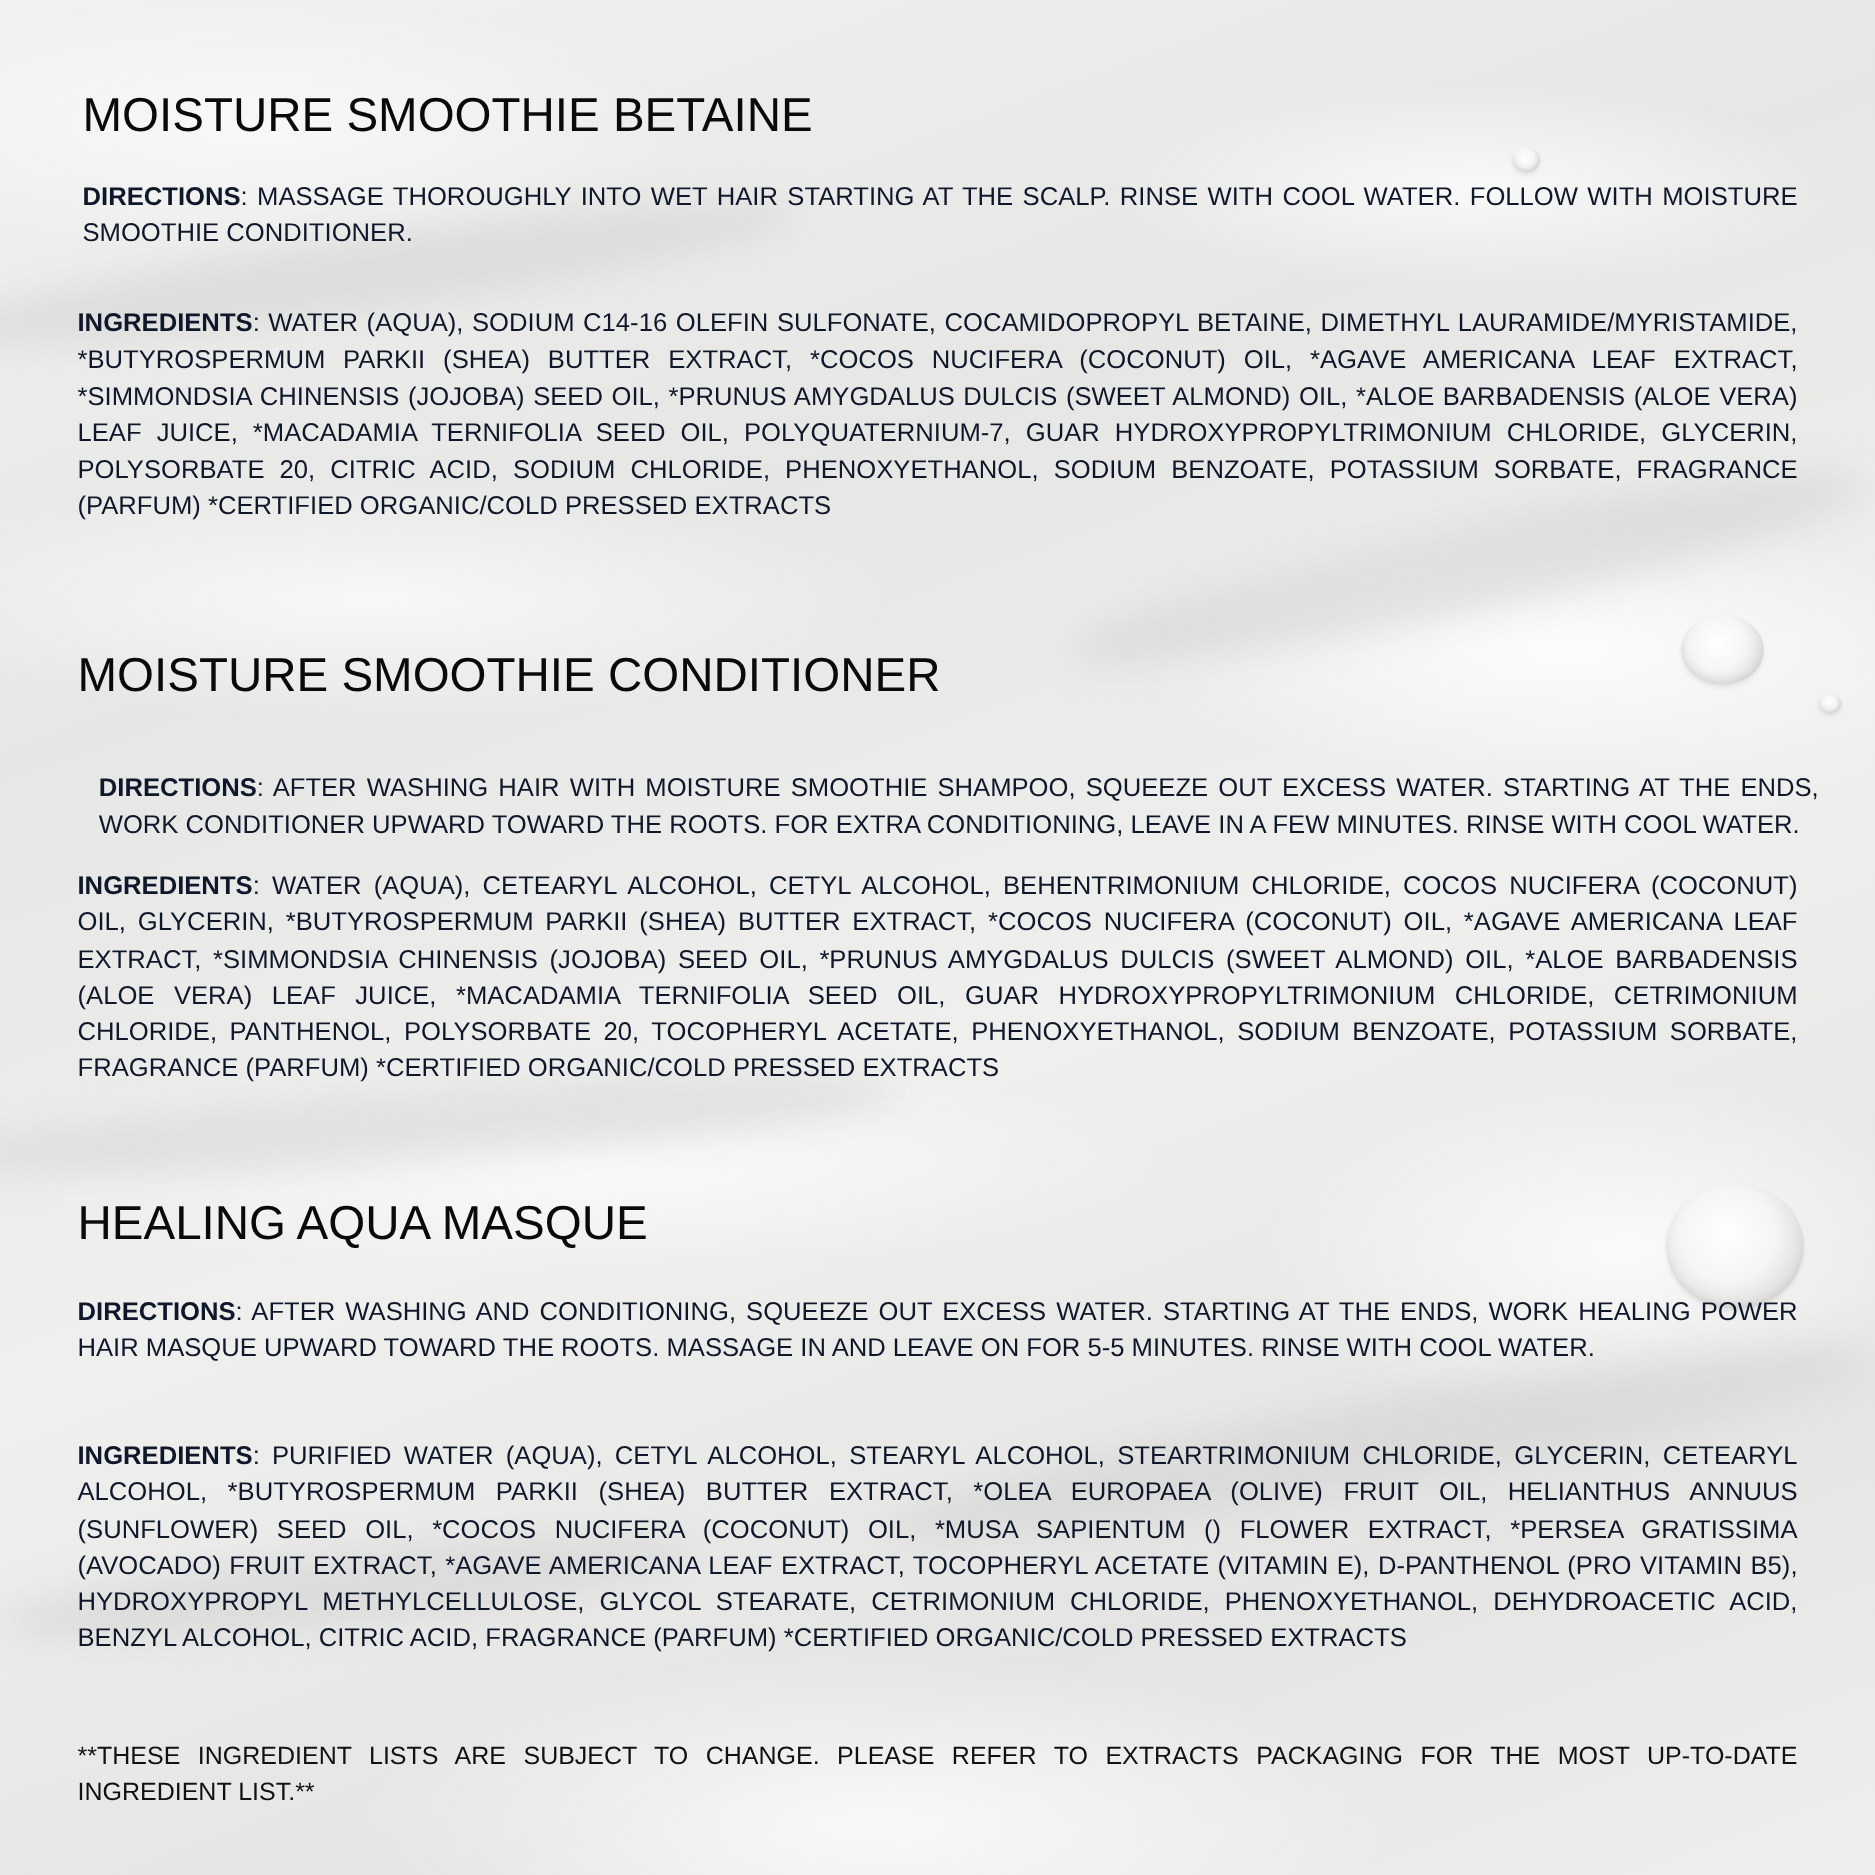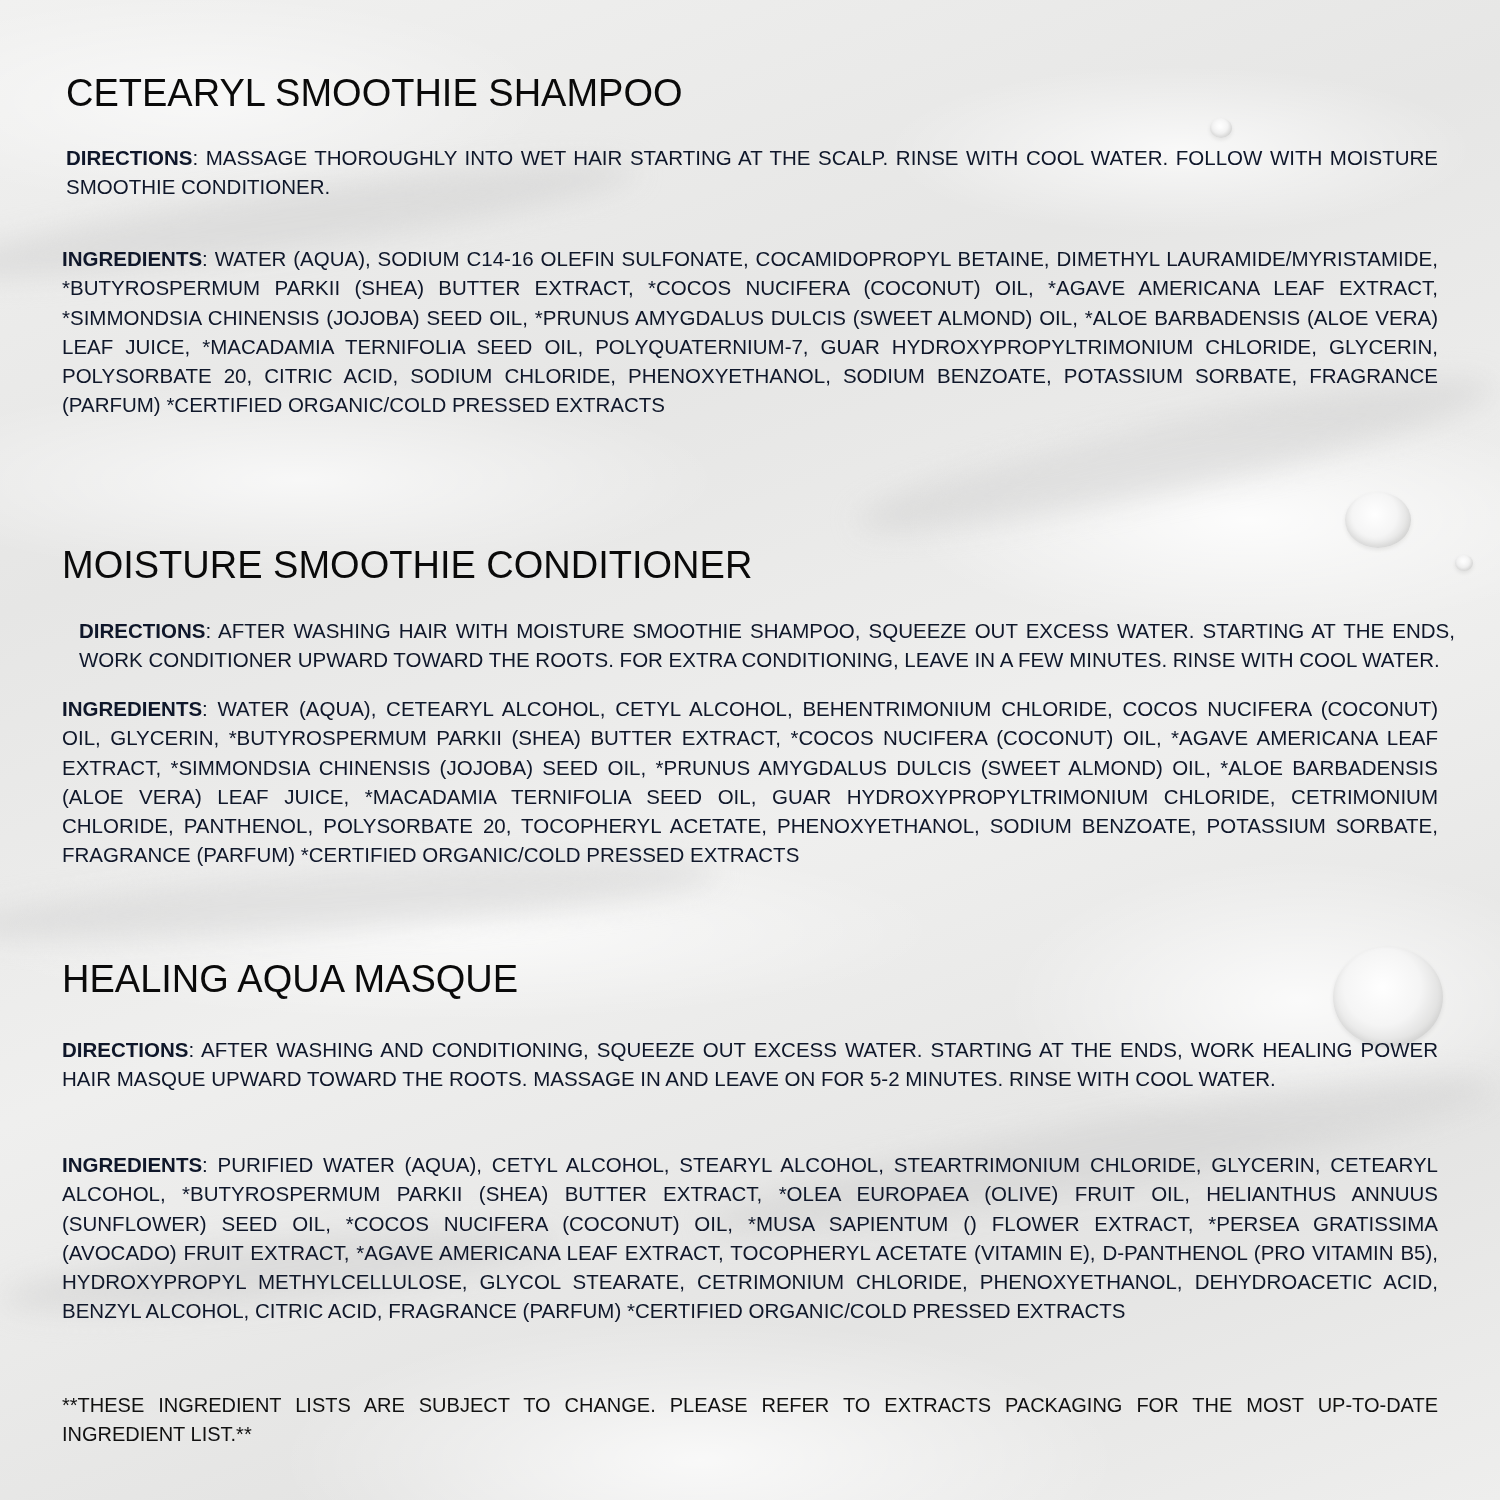--- a/index.html
+++ b/index.html
@@ -89,39 +89,39 @@
 <div class="streak" style="left:-40px;top:870px;width:760px;height:60px;transform:rotate(-4deg);"></div>
 <div class="streak" style="left:700px;top:1120px;width:800px;height:70px;transform:rotate(-10deg);"></div>
 <div class="streak" style="left:0px;top:1240px;width:560px;height:60px;transform:rotate(-6deg);"></div>
 <div class="droplet" style="left:1345px;top:492px;width:66px;height:56px;"></div>
 <div class="droplet" style="left:1333px;top:947px;width:110px;height:100px;"></div>
 <div class="droplet" style="left:1210px;top:118px;width:22px;height:20px;"></div>
 <div class="droplet" style="left:1455px;top:555px;width:18px;height:16px;"></div>
 
 <div class="content">
 
-  <h2 class="section-title" style="left:66px;top:72px;">CETEARYL SMOOTHIE SHAMPOO</h2>
+  <h2 class="section-title" style="left:66px;top:72px;">MOISTURE SMOOTHIE BETAINE</h2>
   <p class="para" style="left:66px;top:143px;width:1372px;">
     <span class="lbl">DIRECTIONS</span><span>: MASSAGE THOROUGHLY INTO WET HAIR STARTING AT THE SCALP. RINSE WITH COOL WATER. FOLLOW WITH MOISTURE SMOOTHIE CONDITIONER.</span>
   </p>
   <p class="para" style="left:62px;top:244px;width:1376px;">
     <span class="lbl">INGREDIENTS</span><span>: WATER (AQUA), SODIUM C14-16 OLEFIN SULFONATE, COCAMIDOPROPYL BETAINE, DIMETHYL LAURAMIDE/MYRISTAMIDE, *BUTYROSPERMUM PARKII (SHEA) BUTTER EXTRACT, *COCOS NUCIFERA (COCONUT) OIL, *AGAVE AMERICANA LEAF EXTRACT, *SIMMONDSIA CHINENSIS (JOJOBA) SEED OIL, *PRUNUS AMYGDALUS DULCIS (SWEET ALMOND) OIL, *ALOE BARBADENSIS (ALOE VERA) LEAF JUICE, *MACADAMIA TERNIFOLIA SEED OIL, POLYQUATERNIUM-7, GUAR HYDROXYPROPYLTRIMONIUM CHLORIDE, GLYCERIN, POLYSORBATE 20, CITRIC ACID, SODIUM CHLORIDE, PHENOXYETHANOL, SODIUM BENZOATE, POTASSIUM SORBATE, FRAGRANCE (PARFUM) *CERTIFIED ORGANIC/COLD PRESSED EXTRACTS</span>
   </p>
 
-  <h2 class="section-title" style="left:62px;top:520px;margin-top:24px;">MOISTURE SMOOTHIE CONDITIONER</h2>
+  <h2 class="section-title" style="left:62px;top:520px;">MOISTURE SMOOTHIE CONDITIONER</h2>
   <p class="para" style="left:62px;top:616px;width:1376px;margin-left:17px;">
     <span class="lbl">DIRECTIONS</span><span>: AFTER WASHING HAIR WITH MOISTURE SMOOTHIE SHAMPOO, SQUEEZE OUT EXCESS WATER. STARTING AT THE ENDS, WORK CONDITIONER UPWARD TOWARD THE ROOTS. FOR EXTRA CONDITIONING, LEAVE IN A FEW MINUTES. RINSE WITH COOL WATER.</span>
   </p>
   <p class="para" style="left:62px;top:694px;width:1376px;">
     <span class="lbl">INGREDIENTS</span><span>: WATER (AQUA), CETEARYL ALCOHOL, CETYL ALCOHOL, BEHENTRIMONIUM CHLORIDE, COCOS NUCIFERA (COCONUT) OIL, GLYCERIN, *BUTYROSPERMUM PARKII (SHEA) BUTTER EXTRACT, *COCOS NUCIFERA (COCONUT) OIL, *AGAVE AMERICANA LEAF EXTRACT, *SIMMONDSIA CHINENSIS (JOJOBA) SEED OIL, *PRUNUS AMYGDALUS DULCIS (SWEET ALMOND) OIL, *ALOE BARBADENSIS (ALOE VERA) LEAF JUICE, *MACADAMIA TERNIFOLIA SEED OIL, GUAR HYDROXYPROPYLTRIMONIUM CHLORIDE, CETRIMONIUM CHLORIDE, PANTHENOL, POLYSORBATE 20, TOCOPHERYL ACETATE, PHENOXYETHANOL, SODIUM BENZOATE, POTASSIUM SORBATE, FRAGRANCE (PARFUM) *CERTIFIED ORGANIC/COLD PRESSED EXTRACTS</span>
   </p>
 
   <h2 class="section-title" style="left:62px;top:958px;">HEALING AQUA MASQUE</h2>
   <p class="para" style="left:62px;top:1035px;width:1376px;">
-    <span class="lbl">DIRECTIONS</span><span>: AFTER WASHING AND CONDITIONING, SQUEEZE OUT EXCESS WATER. STARTING AT THE ENDS, WORK HEALING POWER HAIR MASQUE UPWARD TOWARD THE ROOTS. MASSAGE IN AND LEAVE ON FOR 5-2 MINUTES. RINSE WITH COOL WATER.</span>
+    <span class="lbl">DIRECTIONS</span><span>: AFTER WASHING AND CONDITIONING, SQUEEZE OUT EXCESS WATER. STARTING AT THE ENDS, WORK HEALING POWER HAIR MASQUE UPWARD TOWARD THE ROOTS. MASSAGE IN AND LEAVE ON FOR 5-5 MINUTES. RINSE WITH COOL WATER.</span>
   </p>
   <p class="para" style="left:62px;top:1150px;width:1376px;">
     <span class="lbl">INGREDIENTS</span><span>: PURIFIED WATER (AQUA), CETYL ALCOHOL, STEARYL ALCOHOL, STEARTRIMONIUM CHLORIDE, GLYCERIN, CETEARYL ALCOHOL, *BUTYROSPERMUM PARKII (SHEA) BUTTER EXTRACT, *OLEA EUROPAEA (OLIVE) FRUIT OIL, HELIANTHUS ANNUUS (SUNFLOWER) SEED OIL, *COCOS NUCIFERA (COCONUT) OIL, *MUSA SAPIENTUM () FLOWER EXTRACT, *PERSEA GRATISSIMA (AVOCADO) FRUIT EXTRACT, *AGAVE AMERICANA LEAF EXTRACT, TOCOPHERYL ACETATE (VITAMIN E), D-PANTHENOL (PRO VITAMIN B5), HYDROXYPROPYL METHYLCELLULOSE, GLYCOL STEARATE, CETRIMONIUM CHLORIDE, PHENOXYETHANOL, DEHYDROACETIC ACID, BENZYL ALCOHOL, CITRIC ACID, FRAGRANCE (PARFUM) *CERTIFIED ORGANIC/COLD PRESSED EXTRACTS</span>
   </p>
 
   <p class="footnote" style="left:62px;top:1391px;width:1376px;">**THESE INGREDIENT LISTS ARE SUBJECT TO CHANGE. PLEASE REFER TO EXTRACTS PACKAGING FOR THE MOST UP-TO-DATE INGREDIENT LIST.**</p>
 
 </div>
 
 </body></html>

